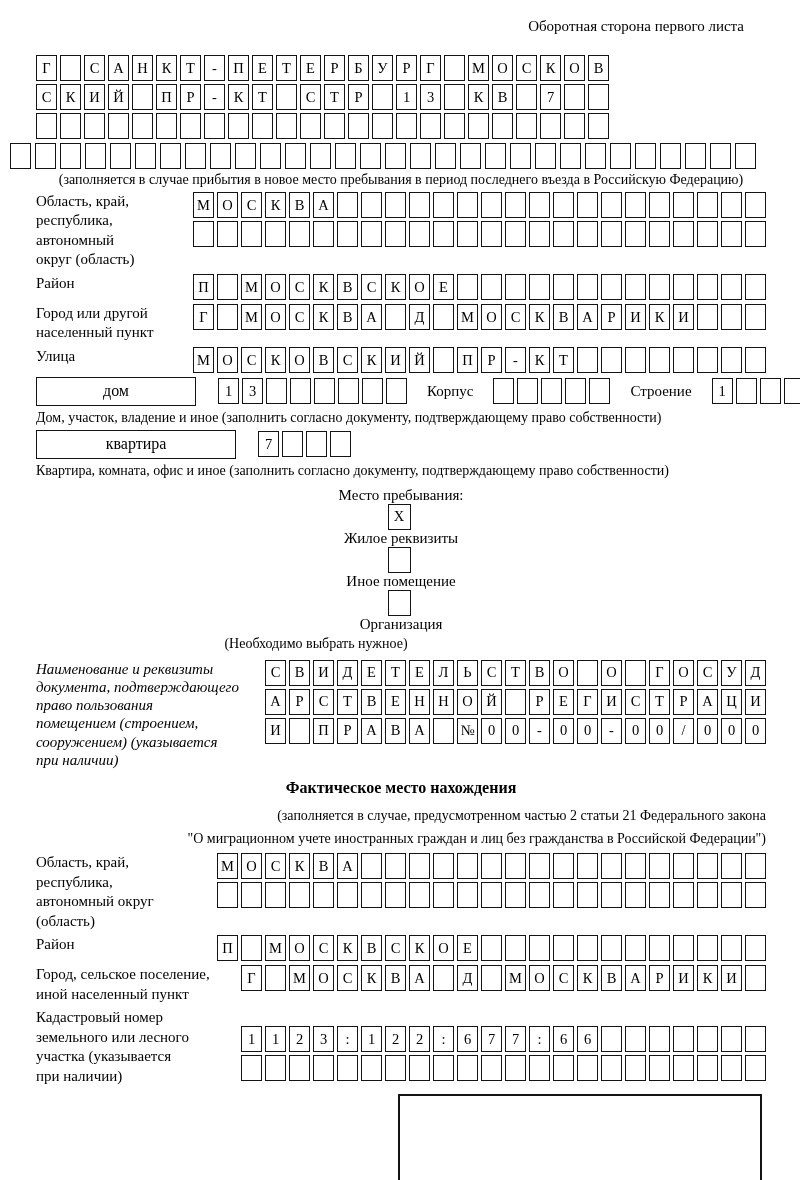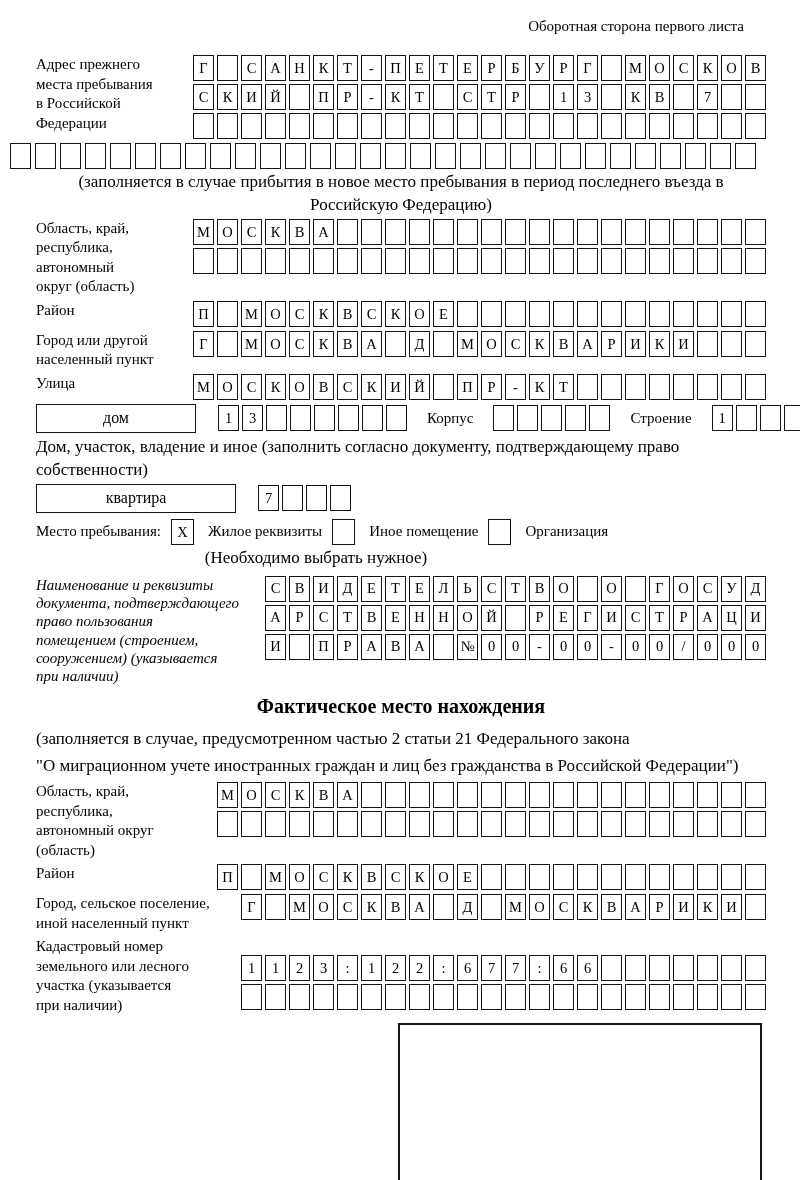--- a/index.html
+++ b/index.html
@@ -14,50 +14,46 @@
   .cell{
     width:19px;height:24px;border:1.6px solid #141414;background:#fff;
     display:inline-flex;align-items:center;justify-content:center;
     font-size:14.5px;line-height:1;flex:none;box-sizing:content-box;
   }
   .cells-row{display:flex;justify-content:flex-end;gap:3px;}
   .rows{display:flex;flex-direction:column;gap:3px;flex:none;}
   .field{display:flex;align-items:flex-start;margin-bottom:4px;}
   .field-label{flex:1;font-size:15px;line-height:1.3;white-space:pre-line;padding-right:6px;}
   .full-row{display:flex;gap:4px;margin:4px 0 2px -26px;}
-  .cap{font-size:17px;line-height:1.35;}
+  .cap{font-size:14px;line-height:1.35;}
   .cap-center{text-align:center;}
   .h-sec{font-size:16.5px;font-weight:bold;text-align:center;margin:8px 0 8px 0;}
   .inline-row{display:flex;align-items:center;gap:14px;margin:2px 0 3px 0;}
   .wide-box{border:1.6px solid #141414;height:27px;display:flex;align-items:center;justify-content:center;font-size:16px;flex:none;box-sizing:content-box;}
   .dom-box{width:158px;margin-right:8px;}
   .kv-box{width:198px;margin-right:8px;}
   .inline-label{font-size:15px;padding:0 6px;flex:none;}
-  .mesto-row{display:flex;align-items:center;font-size:15px;margin:6px 0 2px 0;}
+  .mesto-row{display:flex;align-items:center;font-size:15px;margin:6px 0 2px 0;flex-direction:column;}
   .mesto-row .cell{margin:0 14px 0 10px;width:21px;}
   .mesto-row .cell:first-of-type{margin-left:8px;}
   .choose-cap{width:560px;text-align:center;margin:2px 0 6px 0;}
-  .fact-title{font-size:20px;font-weight:bold;text-align:center;margin:10px 0 10px 0;}
-  .fact-cap{text-align:left;margin-bottom:4px;font-family:Liberation Serif, serif;}
+  .fact-title{font-size:16px;font-weight:bold;text-align:center;margin:10px 0 10px 0;}
+  .fact-cap{text-align:right;margin-bottom:4px;font-family:Liberation Serif, serif;}
   .stamp{width:384px;margin-left:352px;margin-top:8px;}
   .stamp-box{height:170px;border:2px solid #141414;margin:0 10px;background:#fff;}
   .mb2{margin-bottom:2px;}
 </style>
 </head>
 <body>
 
 <div class="page">
 
   <div class="header-note">Оборотная сторона первого листа</div>
 
   <div class="field">
-    <div class="field-label">Адрес прежнего
-места пребывания
-в Российской
-Федерации</div>
     <div class="rows">
       <div class="cells-row">
           <span class="cell">Г</span>
           <span class="cell"></span>
           <span class="cell">С</span>
           <span class="cell">А</span>
           <span class="cell">Н</span>
           <span class="cell">К</span>
           <span class="cell">Т</span>
           <span class="cell">-</span>
@@ -357,20 +353,21 @@
 
   <div class="inline-row">
     <div class="wide-box kv-box">квартира</div>
     <div class="cells-row">
         <span class="cell">7</span>
         <span class="cell"></span>
         <span class="cell"></span>
         <span class="cell"></span>
       </div>
   </div>
+  <div class="cap mb2">Квартира, комната, офис и иное (заполнить согласно документу, подтверждающему право собственности)</div>
 
   <div class="mesto-row">
     <span>Место пребывания:</span>
     <span class="cell">X</span>
     <span>Жилое реквизиты</span>
     <span class="cell"></span>
     <span>Иное помещение</span>
     <span class="cell"></span>
     <span>Организация</span>
   </div>

